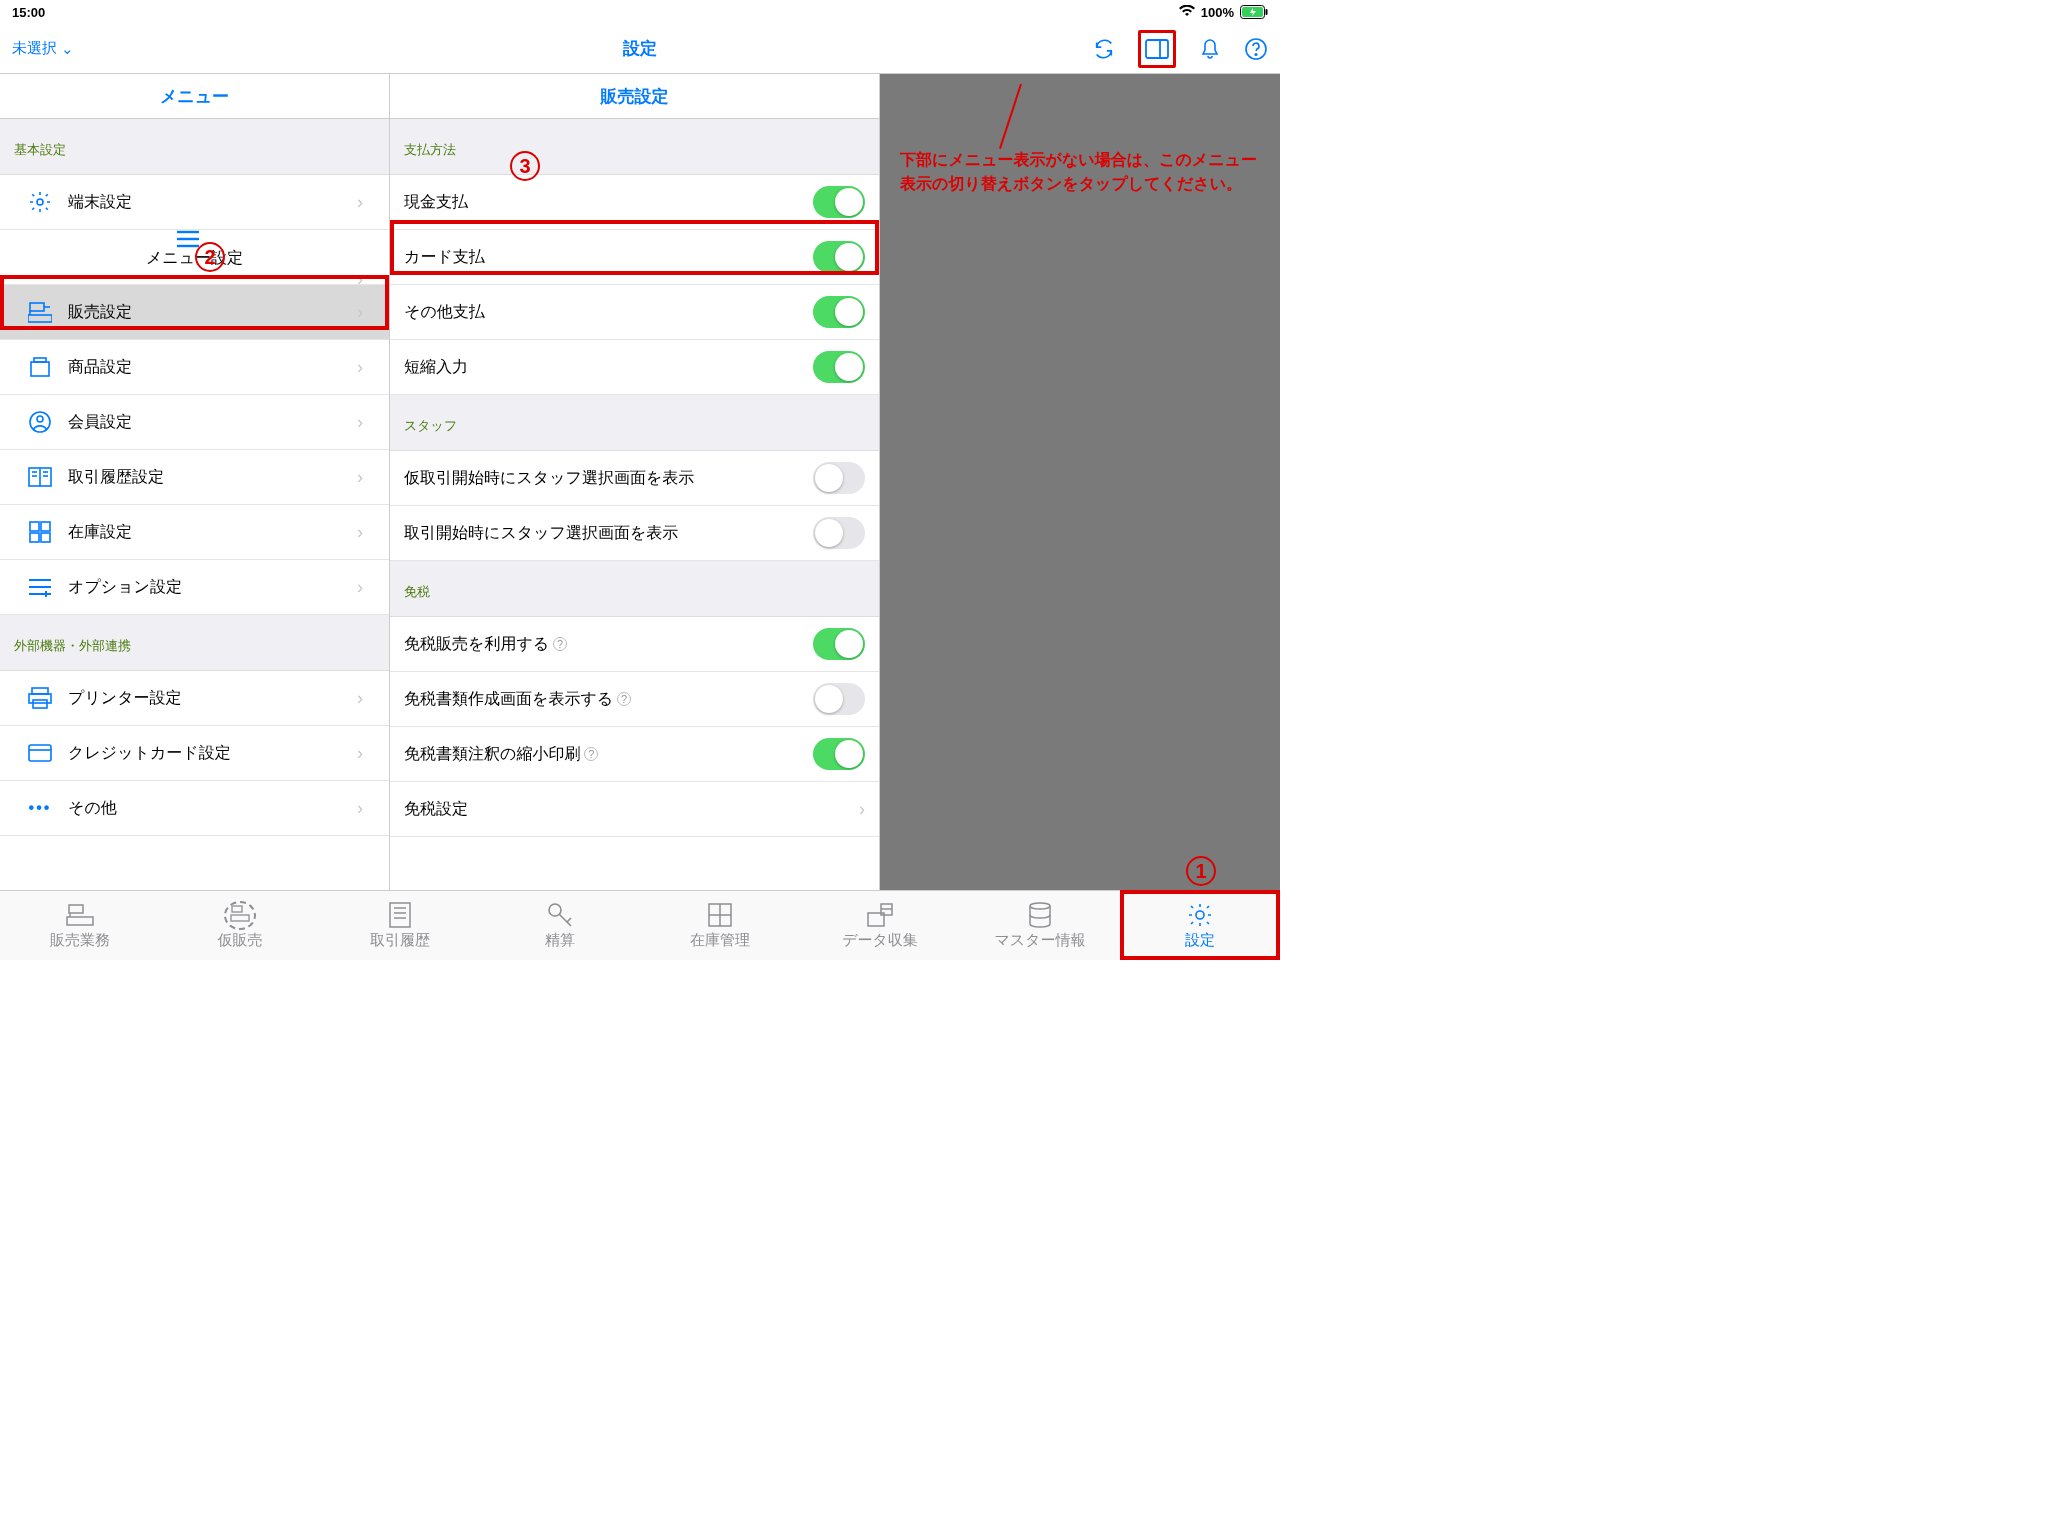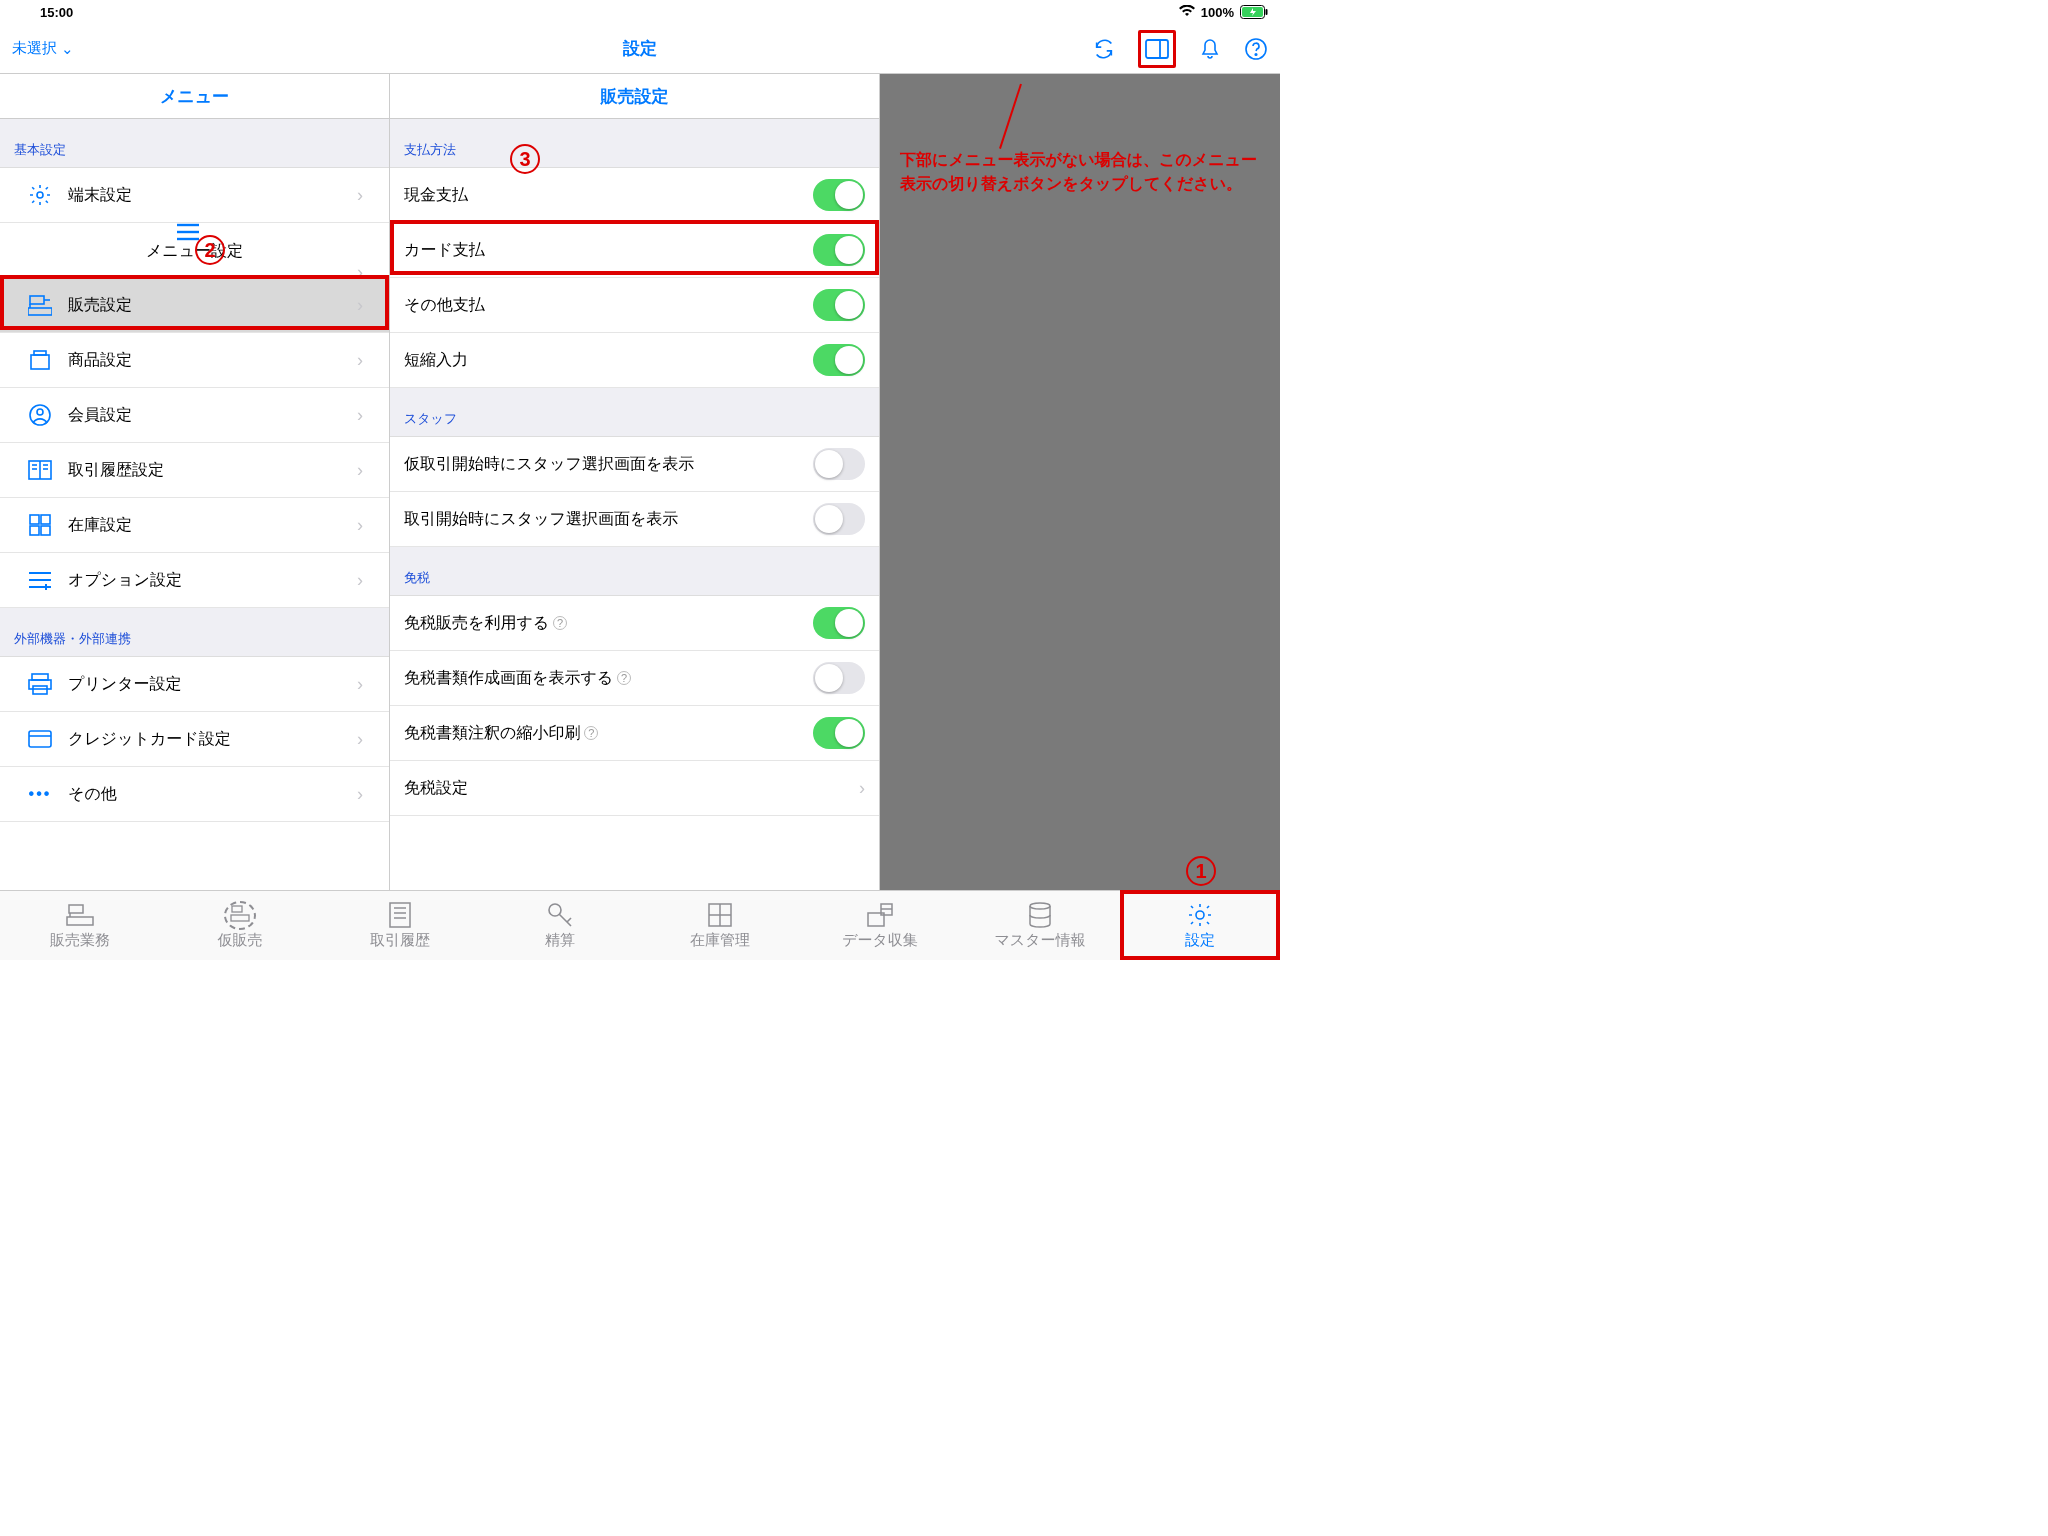--- a/index.html
+++ b/index.html
@@ -12,21 +12,20 @@
     position: relative;
   }
   .status-bar {
     height: 24px;
     display: flex;
     align-items: center;
     justify-content: space-between;
     padding: 0 12px;
     font-size: 13px;
     font-weight: 600;
-    margin-left: 28px;
   }
   .status-right { display: flex; align-items: center; gap: 6px; }
   .battery-icon { display:inline-flex; align-items:center; }
   .nav-bar {
     height: 50px;
     display: flex;
     align-items: center;
     justify-content: space-between;
     padding: 0 12px;
     border-bottom: 1px solid #ccc;
@@ -38,21 +37,21 @@
   .nav-icon { width:24px; height:24px; display:flex; align-items:center; justify-content:center; }
   .layout-btn-box { border:3px solid #d00; padding:4px; border-radius:2px;}
   .columns { display:flex; height: calc(100% - 24px - 50px - 70px); }
   .col { flex:0 0 390px; border-right:1px solid #ccc; background:#fff; display:flex; flex-direction:column;}
   .col-right { flex:1; background:#7a7a7a; position:relative; }
   .col-header {
     height:45px; display:flex; align-items:center; justify-content:center;
     font-size:17px; font-weight:600; color:#007aff; border-bottom:1px solid #ccc;
   }
   .section-header {
-    background:#efeff4; color:#1d4ed8; font-size:13px; padding:22px 14px 8px;
+    background:#efeff4; color:#4d7c0f; font-size:13px; padding:22px 14px 15px;
     border-bottom:1px solid #ddd;
   }
   .list-row {
     display:flex; align-items:center; height:55px; padding:0 26px;
     border-bottom:1px solid #e5e5e5; background:#fff; font-size:16px; color:#000;
     position:relative;
   }
   .list-row .row-icon { width:28px; height:28px; margin-right:14px; color:#007aff; display:flex; align-items:center; justify-content:center;}
   .list-row .chevron { margin-left:auto; color:#c7c7cc; font-size:18px;}
   .list-row.selected { background:#d9d9d9; }

